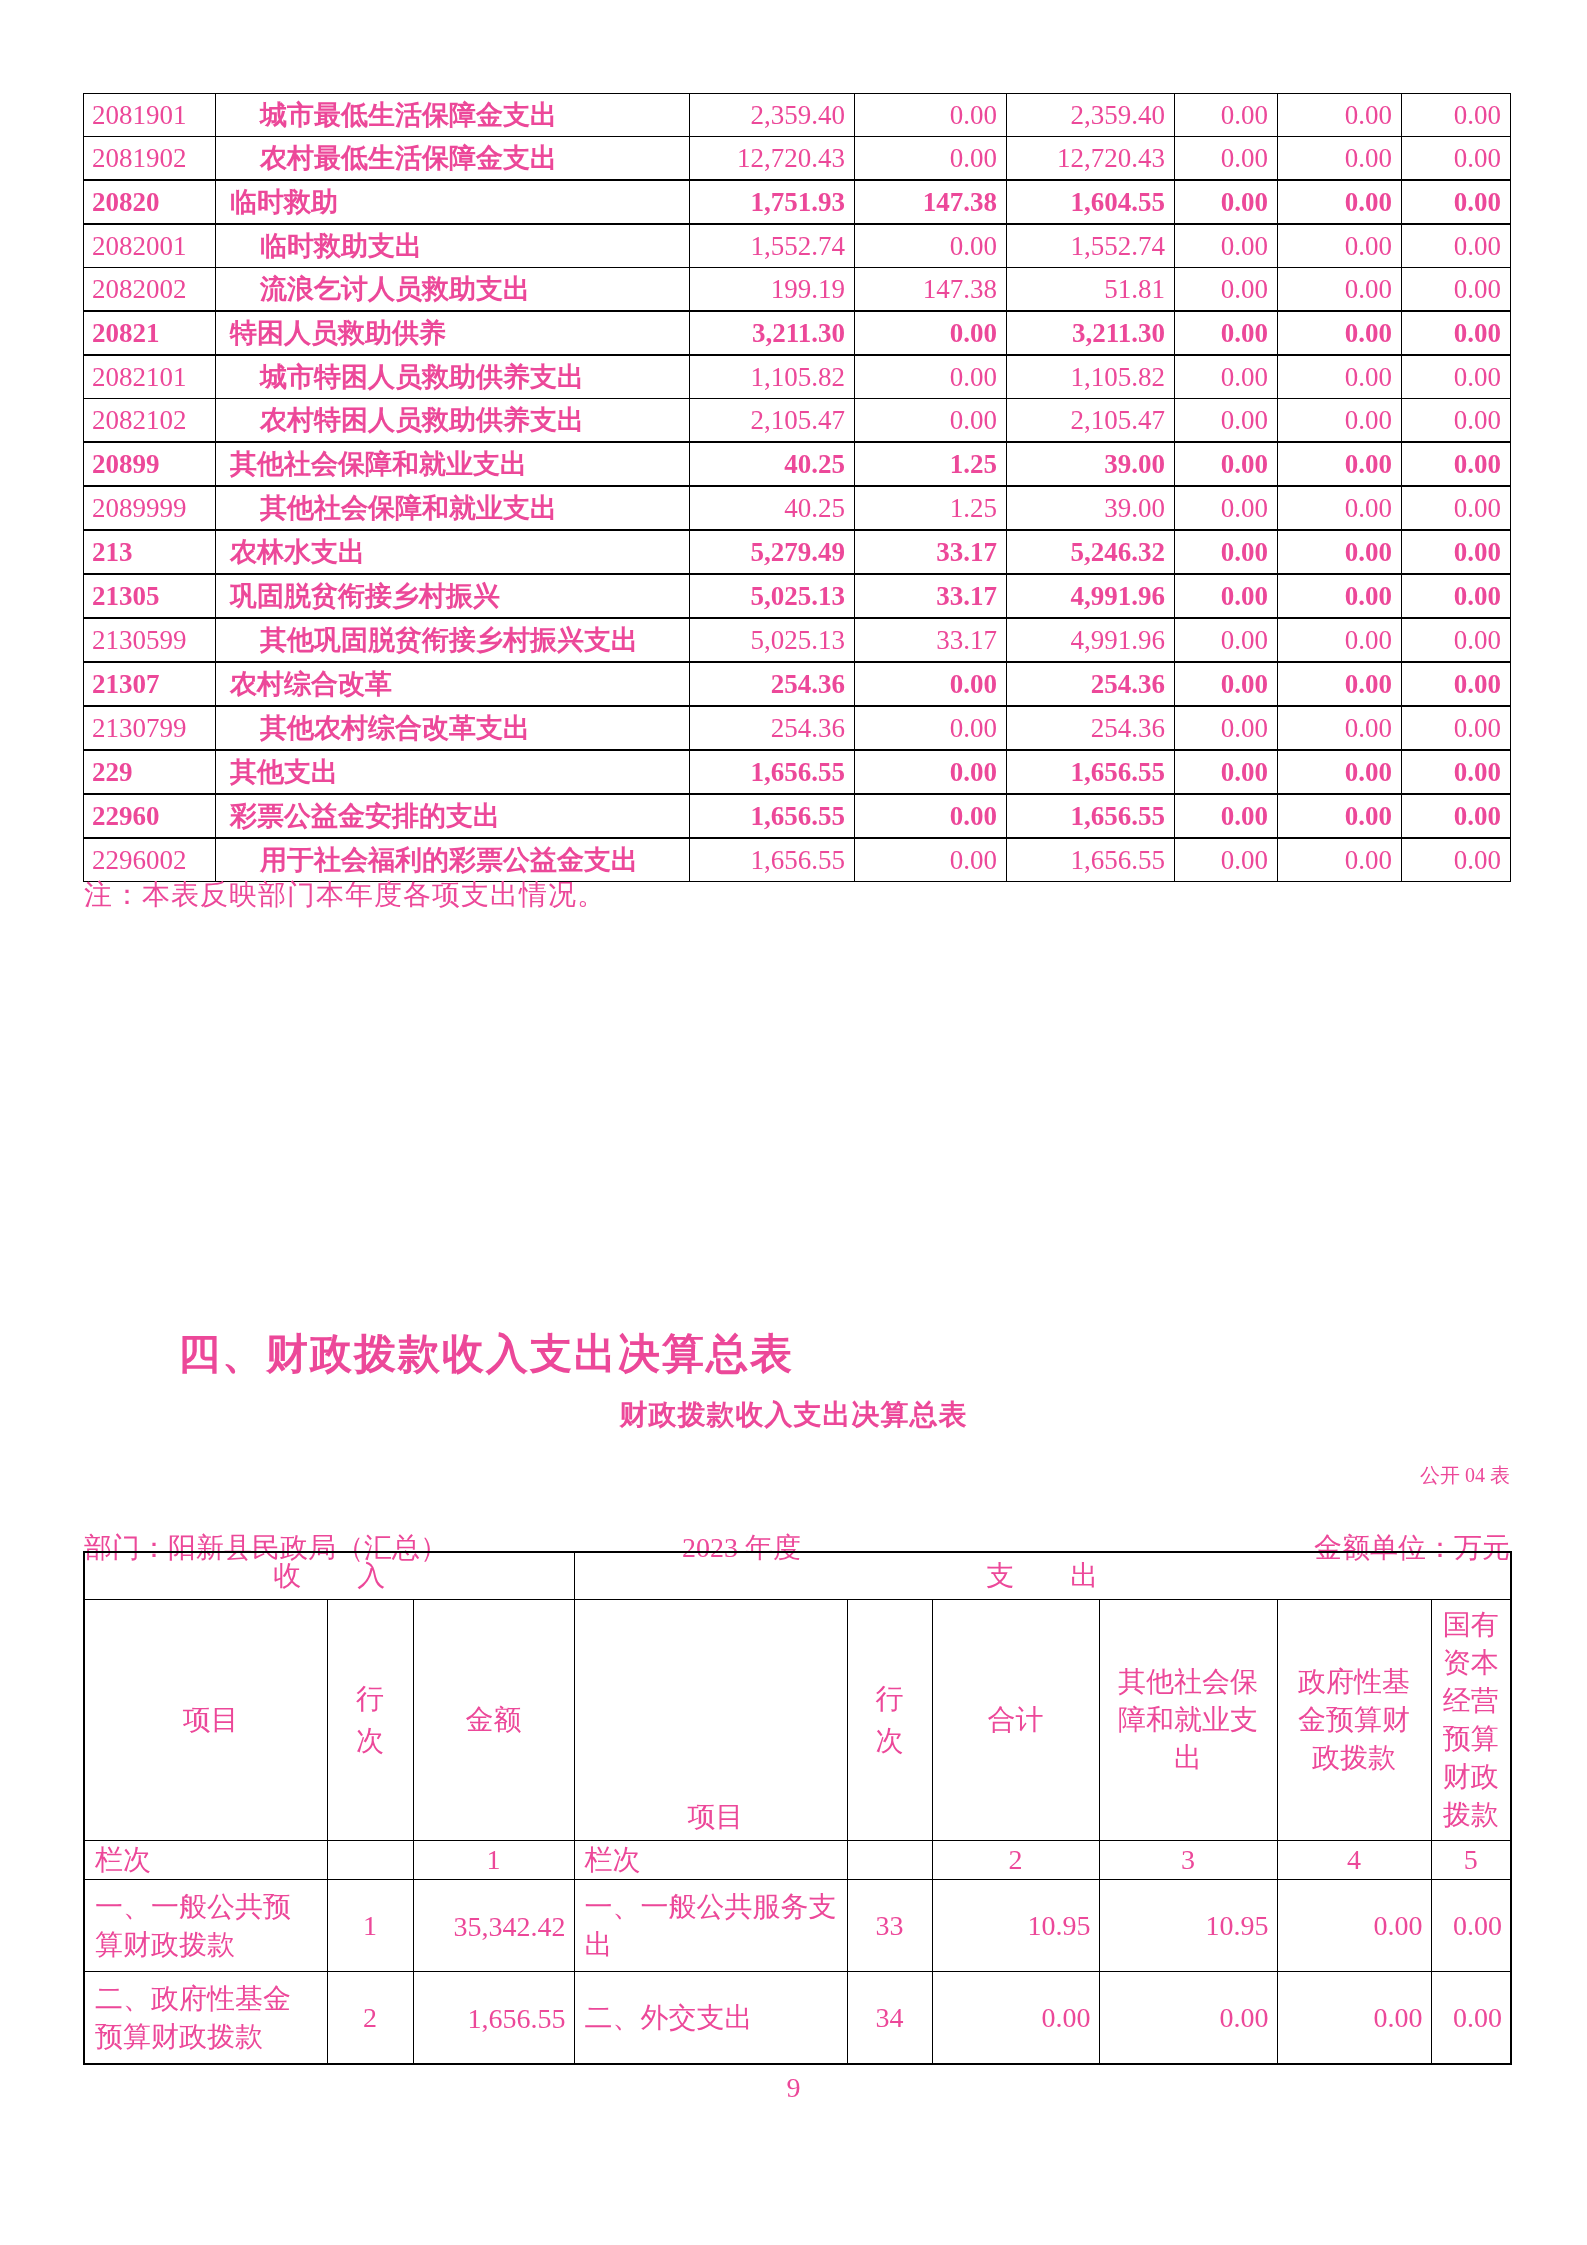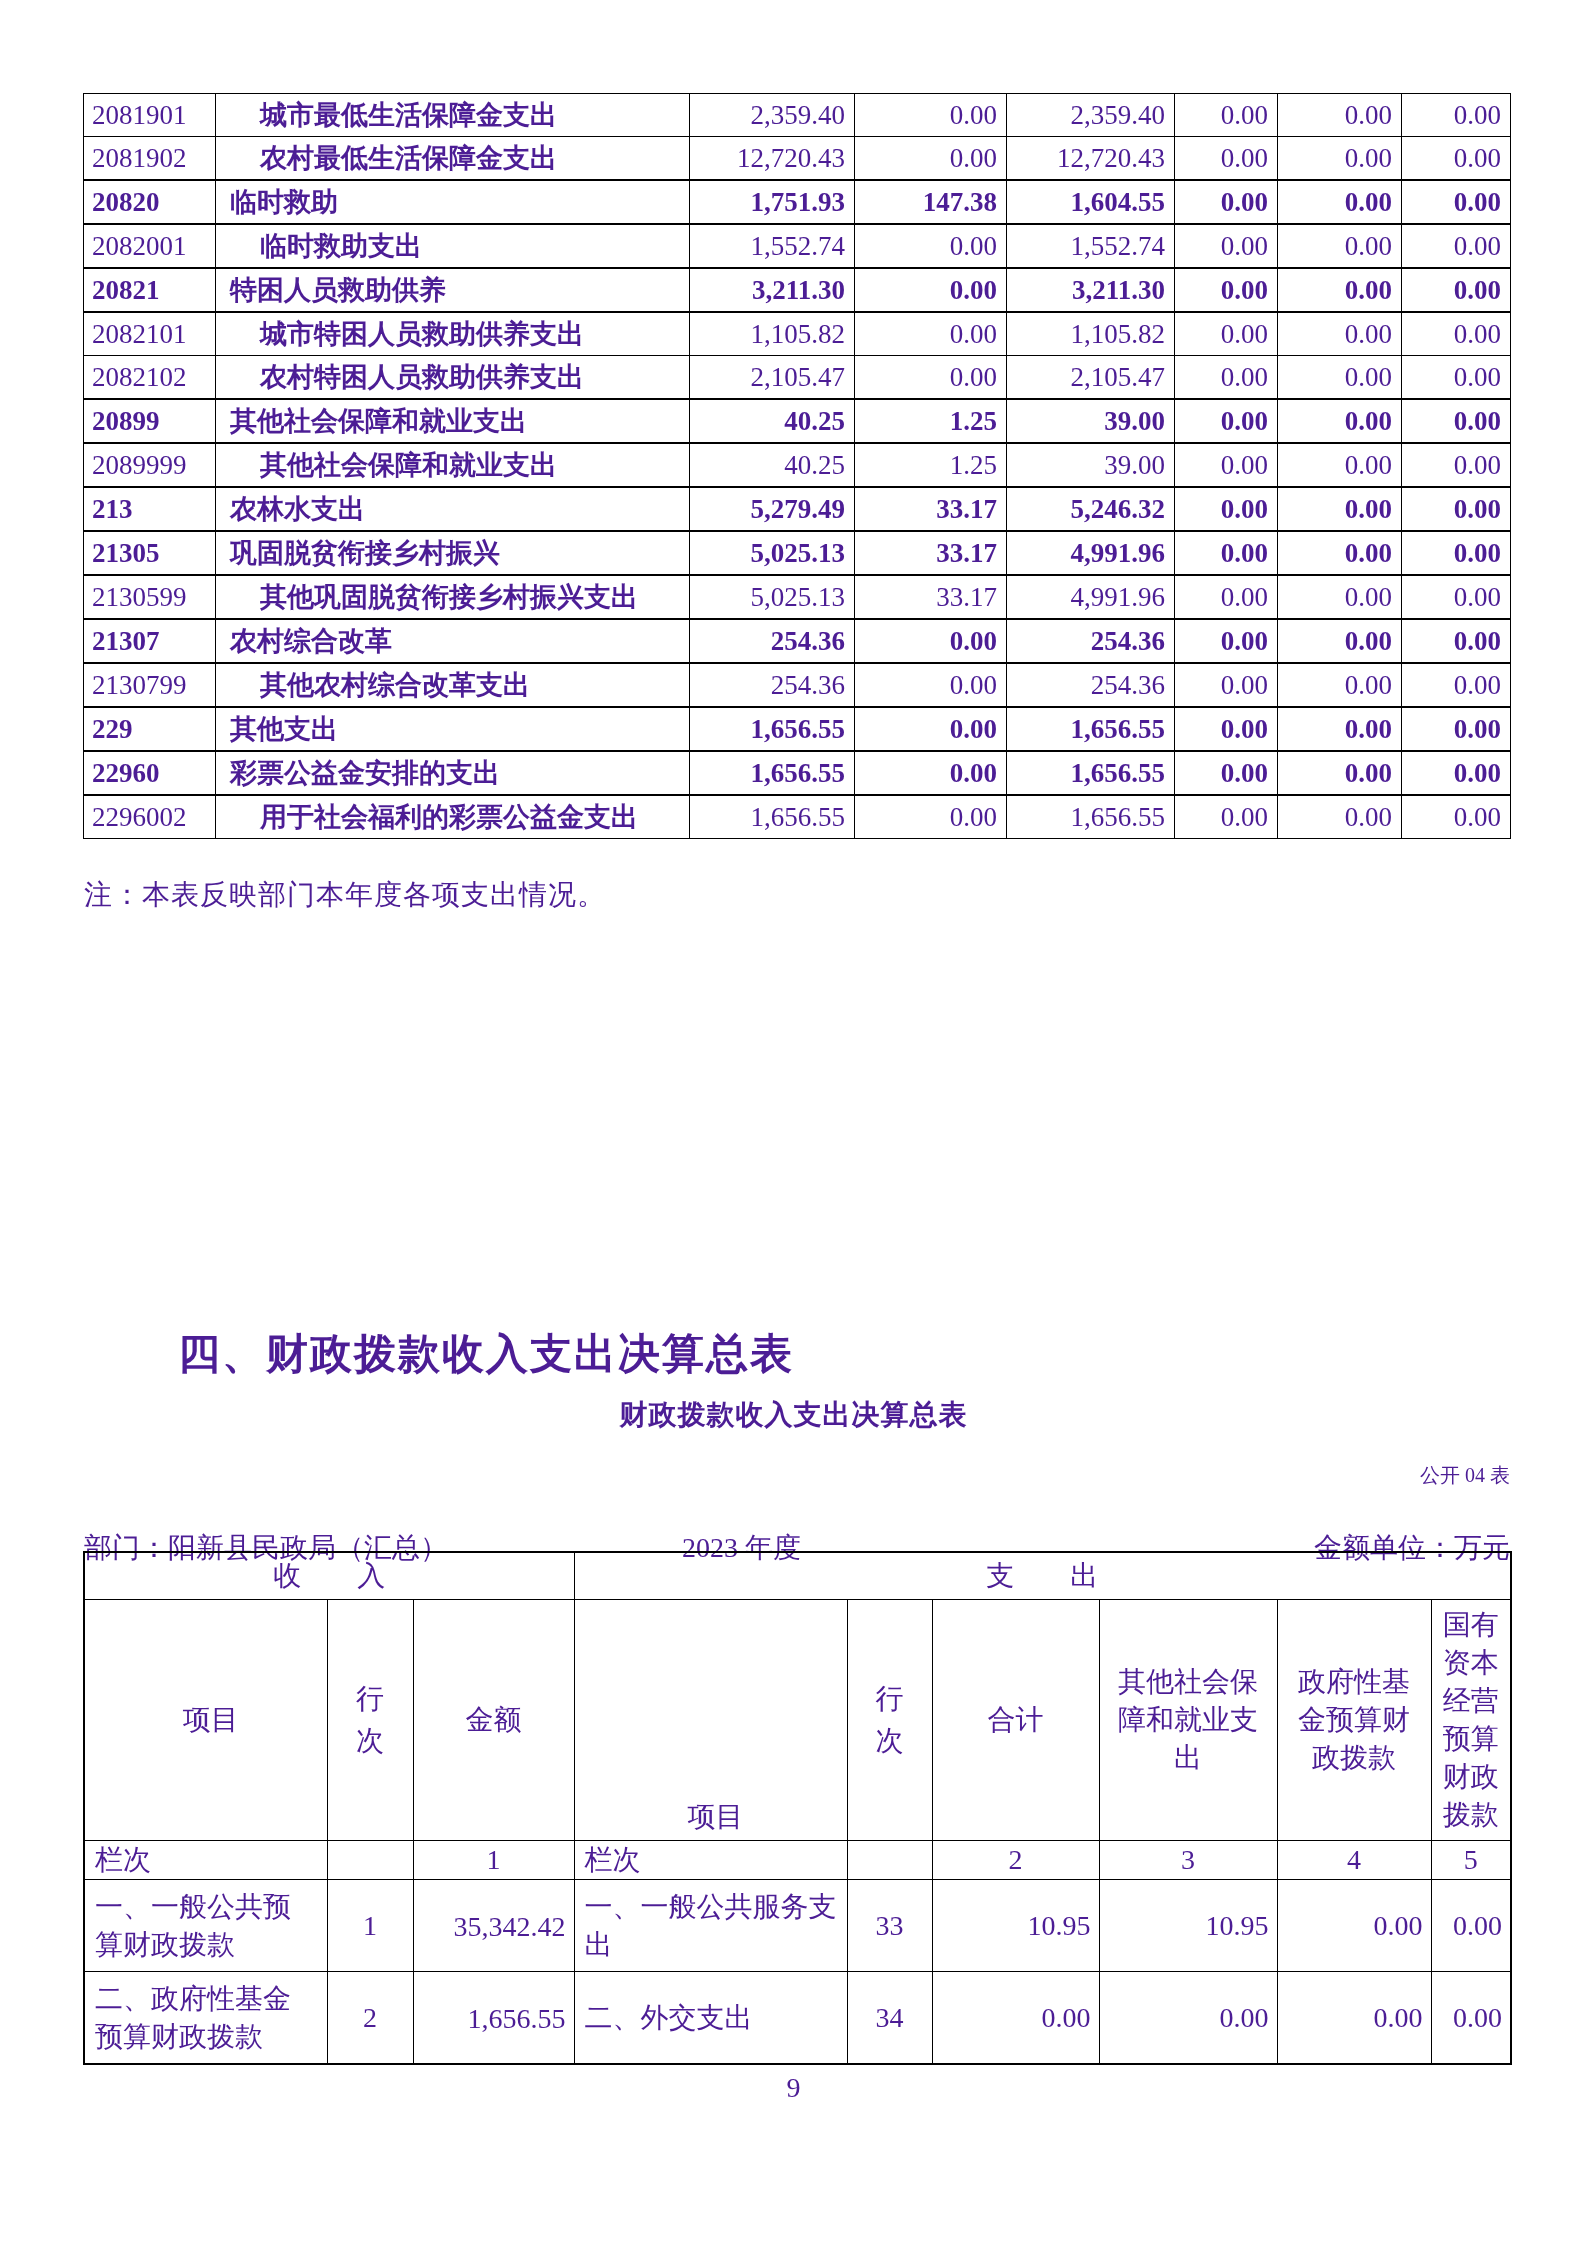--- a/index.html
+++ b/index.html
@@ -1,21 +1,21 @@
 <!DOCTYPE html>
 <html><head>
 <meta charset="utf-8">
 <style>
   html, body { margin: 0; padding: 0; background: #fff; }
   .page {
     position: relative;
     width: 1587px;
     height: 2245px;
     background: #ffffff;
-    color: #4c1d95;
+    color: #ec4899;
     font-family: "Liberation Serif", "DejaVu Serif", serif;
     overflow: hidden;
   }
 
   
   #table1 {
     position: absolute;
     left: 83px;
     top: 93px;
     width: 1427px;
@@ -182,20 +182,30 @@
       <td class="num">0.00</td>
       <td class="num">0.00</td>
       <td class="num">0.00</td>
     </tr>
         <tr class="sub">
       <td class="code">2082001</td>
       <td class="name">临时救助支出</td>
       <td class="num">1,552.74</td>
       <td class="num">0.00</td>
       <td class="num">1,552.74</td>
+      <td class="num">0.00</td>
+      <td class="num">0.00</td>
+      <td class="num">0.00</td>
+    </tr>
+        <tr class="sub">
+      <td class="code">2082002</td>
+      <td class="name">流浪乞讨人员救助支出</td>
+      <td class="num">199.19</td>
+      <td class="num">147.38</td>
+      <td class="num">51.81</td>
       <td class="num">0.00</td>
       <td class="num">0.00</td>
       <td class="num">0.00</td>
     </tr>
         <tr class="bold">
       <td class="code">20821</td>
       <td class="name">特困人员救助供养</td>
       <td class="num">3,211.30</td>
       <td class="num">0.00</td>
       <td class="num">3,211.30</td>

